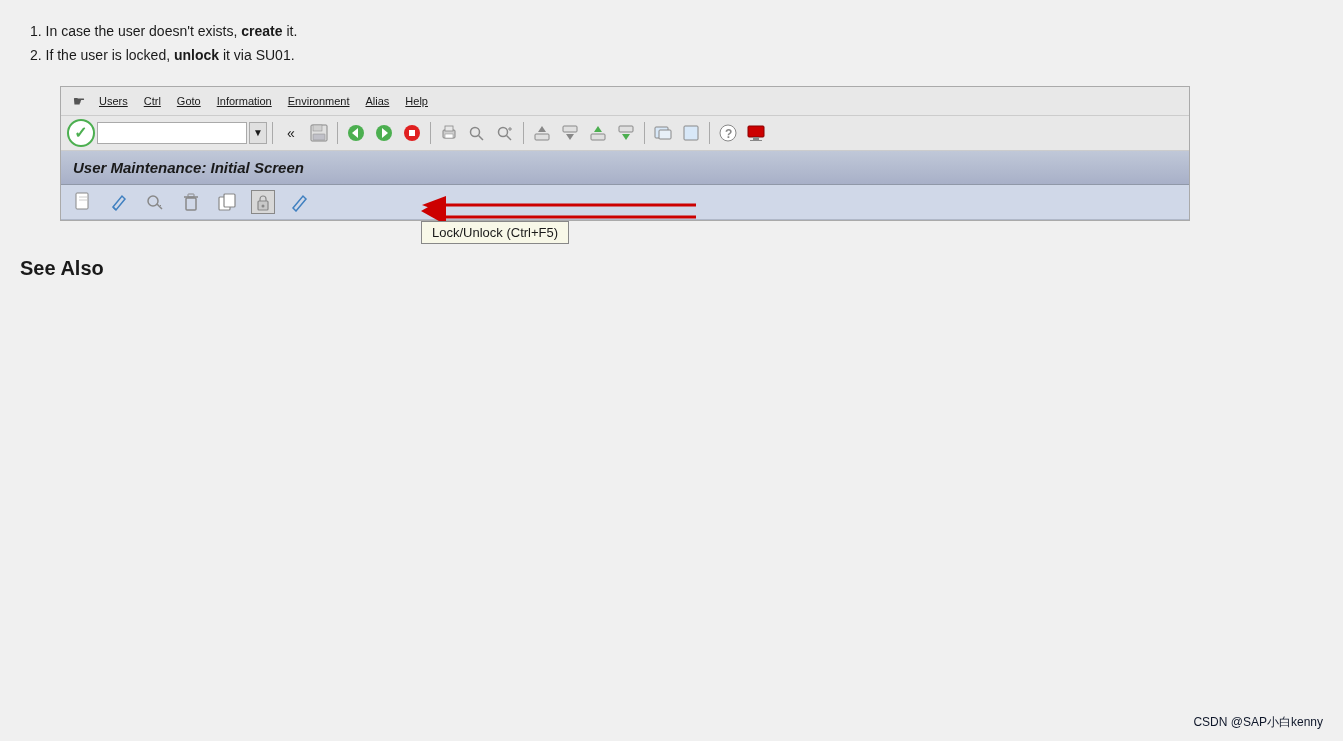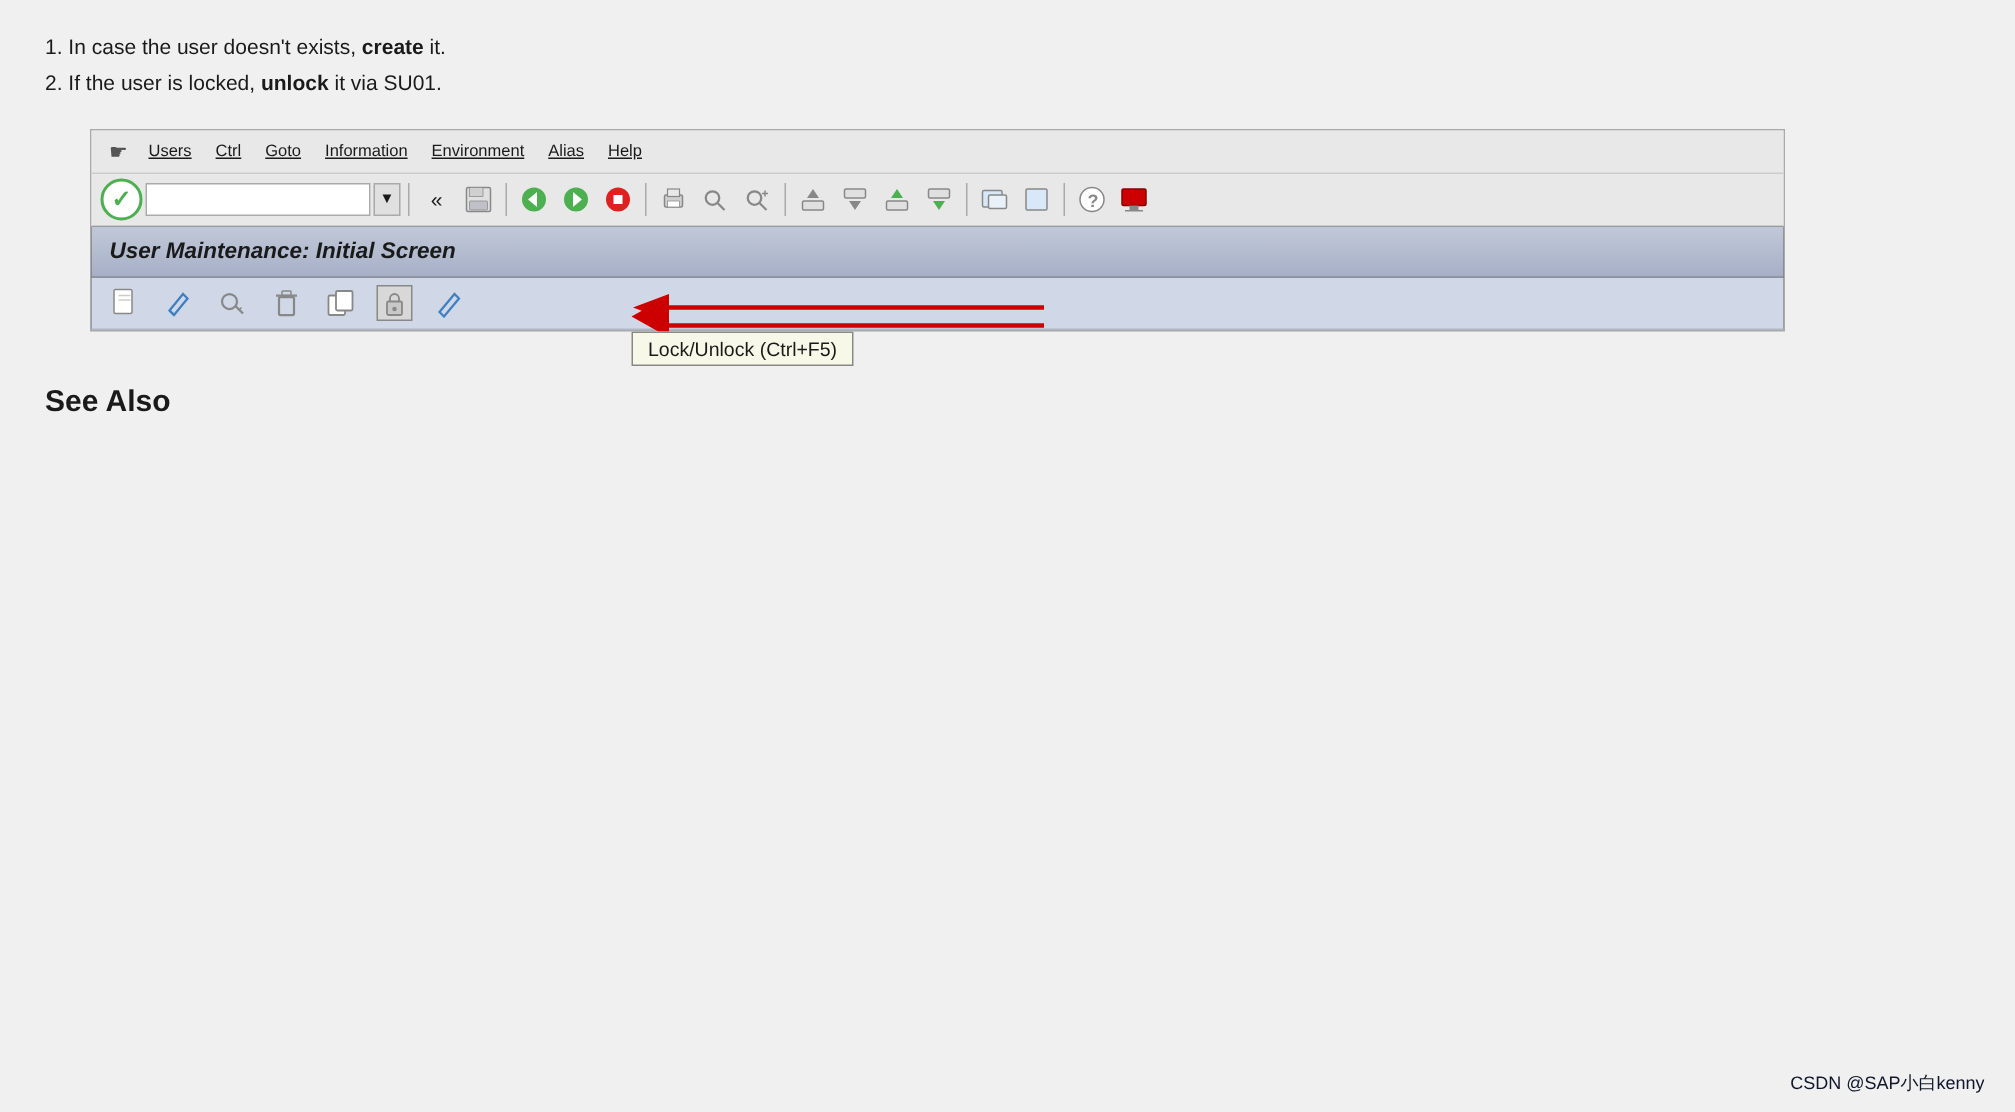--- a/index.html
+++ b/index.html
@@ -129,22 +129,23 @@
 
     .toolbar-sep {
       width: 1px;
       height: 22px;
       background: #aaa;
       margin: 0 3px;
     }
 
     
     .main-content {
-      background: #000000;
+      background: #8b5cf6;
       padding: 0;
+      border-radius: 23px;
     }
 
     
     .section-header {
       background: linear-gradient(to bottom, #c0c8d8, #a8b0c8);
       padding: 8px 12px;
       font-size: 15px;
       font-weight: bold;
       font-style: italic;
       color: #1a1a1a;
@@ -233,21 +234,21 @@
       display: flex;
       align-items: center;
       justify-content: center;
       cursor: pointer;
       font-size: 10px;
       margin-left: 2px;
     }
 
     
     .see-also {
-      padding: 16px 30px 10px 30px;
+      padding: 16px 30px 10px 20px;
       font-size: 20px;
       font-weight: bold;
       color: #1a1a1a;
     }
 
     .footer-credit {
       position: fixed;
       bottom: 10px;
       right: 20px;
       font-size: 12px;

